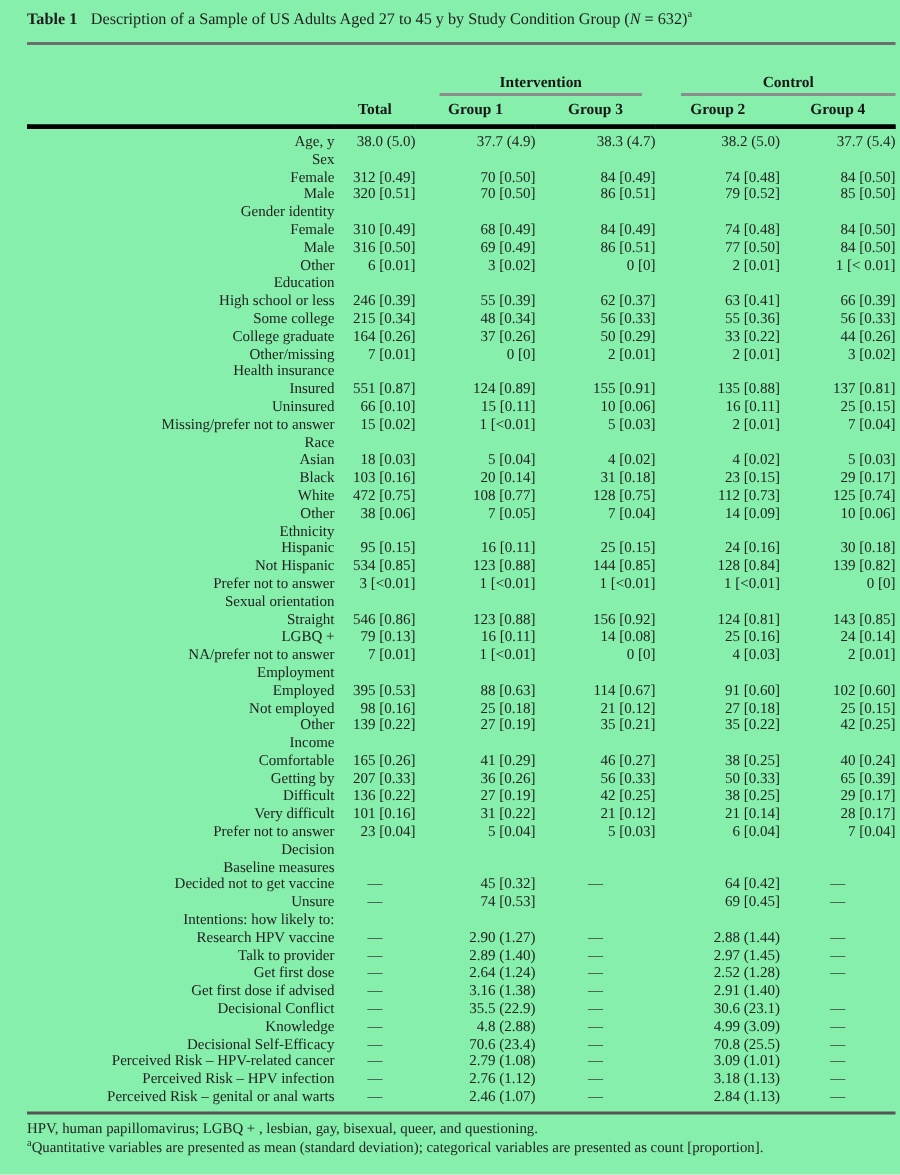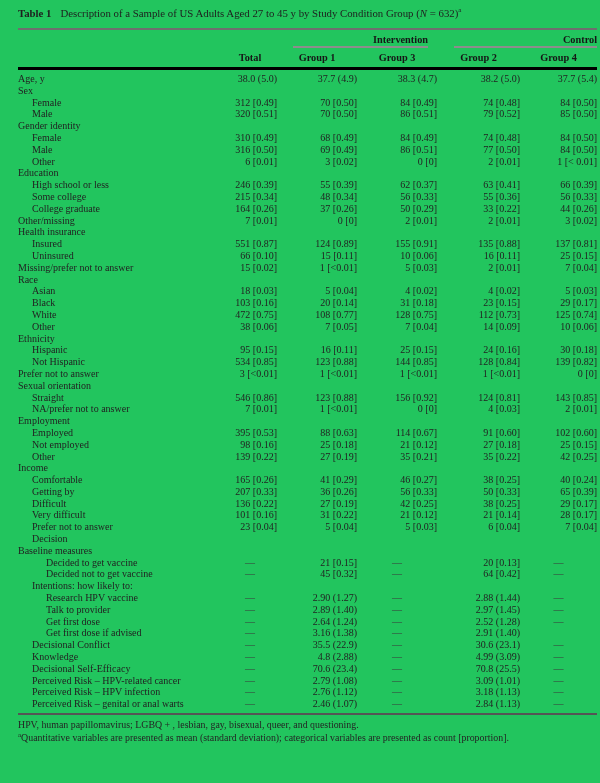--- a/index.html
+++ b/index.html
@@ -1,19 +1,19 @@
 <!DOCTYPE html>
 <html><head>
 <meta charset="utf-8">
 <style>
   html, body { margin:0; padding:0; background:#e9e9e7; }
   .page {
     position:relative;
     width:600px; height:783px;
-    background:#22c55e;
+    background:#86efac;
     box-sizing:border-box;
     padding:7px 3px 0 18px;
     font-family:"Liberation Serif", "DejaVu Serif", serif;
     color:#1e1e1e;
     overflow:hidden;
   }
   .title { font-size:10.8px; line-height:13px; white-space:nowrap; }
   .title .tlabel { font-weight:bold; margin-right:9px; }
   .title .n { font-style:italic; }
   sup { font-size:7px; vertical-align:super; line-height:0; }
@@ -24,46 +24,46 @@
   col.c-label { width:205px; }
   col.c-total { width:54px; }
   col.c-g1 { width:80px; }
   col.c-g3 { width:80px; }
   col.c-g2 { width:83px; }
   col.c-g4 { width:77px; }
 
   thead th { font-size:10.3px; font-weight:bold; padding:0; color:#161616; }
   tr.spanner-row th { padding-top:4px; vertical-align:bottom; }
   .spanner-inner {
-    text-align:right;
+    text-align:center;
     border-bottom:2.5px solid #8d8d8d;
     padding-bottom:1px;
   }
   .spanner-inner.intervention { margin:0 9px 0 16px; }
-  .spanner-inner.control { margin:0 0 0 17px; }
+  .spanner-inner.control { margin:16px 0 0 17px; }
   tr.colhead-row th {
     text-align:center;
     padding:4px 0 4px 0;
     border-bottom:3px solid #000000;
     white-space:nowrap;
   }
   tr.colhead-row th.lblcol { text-align:left; }
 
   tbody { }
   tbody td {
     font-size:10px;
     line-height:11.8px;
     height:11.8px;
     padding:0;
     white-space:nowrap;
     vertical-align:bottom;
     color:#222;
   }
   tbody tr:first-child td { padding-top:3px; }
-  td.lbl { text-align:left; }
+  td.lbl { text-align:right; }
   td.lbl.ind0 { padding-left:0; }
   td.lbl.ind1 { padding-left:14px; }
   td.lbl.ind2 { padding-left:28px; }
   td.val { text-align:right; }
   td.val.dash { text-align:center; color:#3a3a3a; }
 
   .rule-bottom { border-top:2px solid #555; margin-top:3px; width:579px; }
   .footnotes { margin-top:3px; font-size:9.9px; line-height:13.4px; color:#242424; width:579px; }
   .footnotes div { white-space:nowrap; }
 </style>
@@ -326,20 +326,28 @@
         </tr>
         <tr>
           <td class="lbl ind1">Straight</td>
           <td class="val">546 [0.86]</td>
           <td class="val">123 [0.88]</td>
           <td class="val">156 [0.92]</td>
           <td class="val">124 [0.81]</td>
           <td class="val">143 [0.85]</td>
         </tr>
         <tr>
+          <td class="lbl ind1">LGBQ +</td>
+          <td class="val">79 [0.13]</td>
+          <td class="val">16 [0.11]</td>
+          <td class="val">14 [0.08]</td>
+          <td class="val">25 [0.16]</td>
+          <td class="val">24 [0.14]</td>
+        </tr>
+        <tr>
           <td class="lbl ind1">NA/prefer not to answer</td>
           <td class="val">7 [0.01]</td>
           <td class="val">1 [&lt;0.01]</td>
           <td class="val">0 [0]</td>
           <td class="val">4 [0.03]</td>
           <td class="val">2 [0.01]</td>
         </tr>
         <tr>
           <td class="lbl ind0">Employment</td>
           <td class="val"></td>
@@ -430,33 +438,33 @@
         </tr>
         <tr>
           <td class="lbl ind0">Baseline measures</td>
           <td class="val"></td>
           <td class="val"></td>
           <td class="val"></td>
           <td class="val"></td>
           <td class="val"></td>
         </tr>
         <tr>
-          <td class="lbl ind2">Decided to get vaccine</td>
-          <td class="val dash">—</td>
-          <td class="val">21 [0.15]</td>
-          <td class="val dash">—</td>
-          <td class="val">20 [0.13]</td>
-          <td class="val dash">—</td>
-        </tr>
-        <tr>
           <td class="lbl ind2">Decided not to get vaccine</td>
           <td class="val dash">—</td>
           <td class="val">45 [0.32]</td>
           <td class="val dash">—</td>
           <td class="val">64 [0.42]</td>
+          <td class="val dash">—</td>
+        </tr>
+        <tr>
+          <td class="lbl ind2">Unsure</td>
+          <td class="val dash">—</td>
+          <td class="val">74 [0.53]</td>
+          <td class="val"></td>
+          <td class="val">69 [0.45]</td>
           <td class="val dash">—</td>
         </tr>
         <tr>
           <td class="lbl ind1">Intentions: how likely to:</td>
           <td class="val"></td>
           <td class="val"></td>
           <td class="val"></td>
           <td class="val"></td>
           <td class="val"></td>
         </tr>

